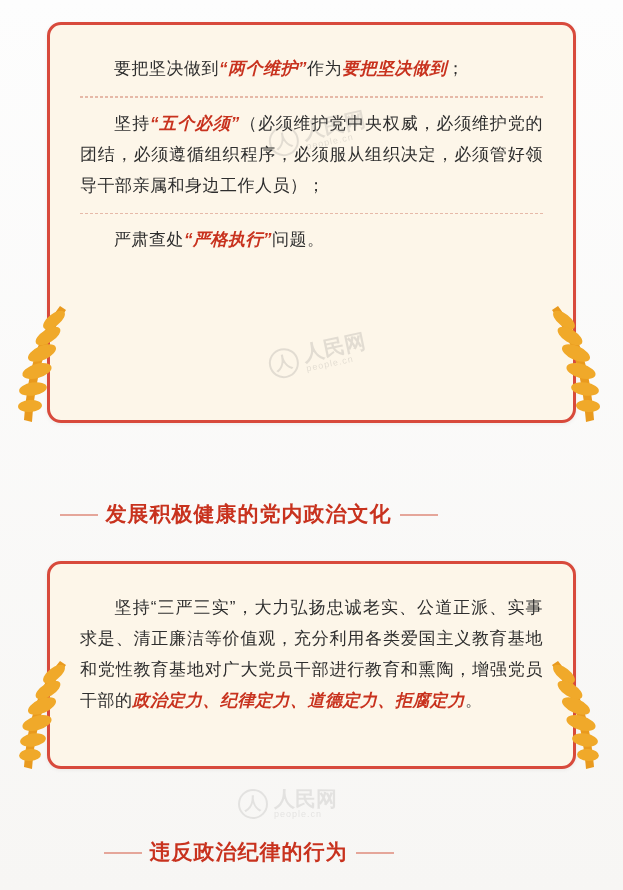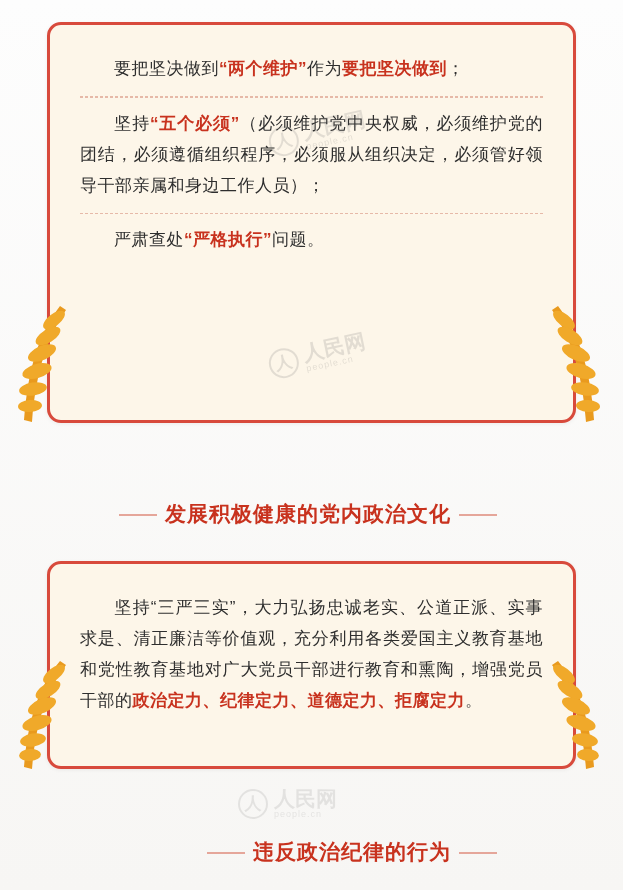--- a/index.html
+++ b/index.html
@@ -46,28 +46,28 @@
     letter-spacing: 0.5px;
     text-align: justify;
     padding: 10px 4px 12px 4px;
   }
   .para .indent { display: inline-block; width: 34px; }
   .divider {
     border: none;
     border-top: 1px dashed #e6b9a8;
     margin: 0 4px;
   }
-  .red { color: #c8321e; font-weight: bold; }
+  .red { color: #c8321e; font-weight: bold; font-style: italic; }
 
   
   .section-heading {
     position: absolute;
     left: 0;
     width: 497px;
-    text-align: right;
+    text-align: center;
   }
   .section-heading .line-wrap {
     display: inline-block;
     position: relative;
     padding: 0 46px;
   }
   .section-heading .htext {
     font-size: 21px;
     font-weight: bold;
     color: #c8321e;

